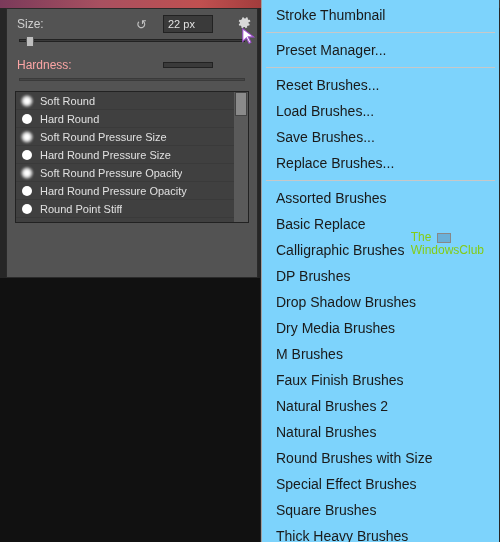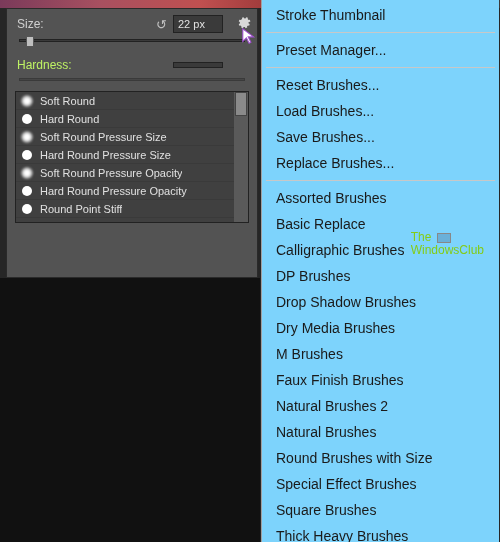--- a/index.html
+++ b/index.html
@@ -4,21 +4,21 @@
 <style>
   * { box-sizing: border-box; margin: 0; padding: 0; font-family: "Segoe UI", Tahoma, sans-serif; }
   body { width: 500px; height: 542px; background: #262626; overflow: hidden; position: relative; }
   
   .top-strip { height: 8px; background: linear-gradient(90deg, #7a3a5a 0%, #a85060 20%, #c05050 40%, #903030 60%, #3a3a3a 100%); }
   
   .brush-panel {
     position: absolute; left: 6px; top: 8px; width: 252px; height: 270px;
     background: #535353; border: 1px solid #2a2a2a;
   }
-  .row { display: flex; align-items: center; padding: 6px 10px 0 10px; gap: 6px; }
+  .row { display: flex; align-items: center; padding: 6px 10px 0 10px; gap: 16px; }
   .label { color: #d0d0d0; font-size: 12px; width: 52px; }
   .reset-icon { color: #c0c0c0; font-size: 13px; cursor: pointer; margin-left: auto; }
   .value-box {
     background: #3a3a3a; border: 1px solid #222; color: #e0e0e0;
     font-size: 11px; padding: 2px 4px; width: 50px; text-align: left;
   }
   .gear-corner { position: absolute; top: 6px; right: 6px; color: #e0e0e0; font-size: 14px; }
   .cursor { position: absolute; top: 18px; right: -2px; width: 18px; height: 18px; z-index: 30; }
   
   .slider-track { margin: 6px 12px 2px 12px; height: 3px; background: #3a3a3a; border: 1px solid #222; position: relative; }
@@ -85,21 +85,21 @@
     <span class="label">Size:</span>
     <span class="reset-icon">↺</span>
     <span class="value-box">22 px</span>
     <span style="width:18px"></span>
   </div>
   <div class="slider-track">
     <div class="slider-thumb" style="left:6px"></div>
   </div>
 
   <div class="row" style="margin-top:10px">
-    <span class="label" style="color:#bef264">Hardness:</span>
+    <span class="label" style="color:#fca5a5">Hardness:</span>
     <span style="margin-left:auto" class="value-box"></span>
     <span style="width:18px"></span>
   </div>
   <div class="slider-track" style="opacity:.5"></div>
 
   <div class="brush-list">
     <div id="brush-items">
         <div class="brush-item">
           <span class="brush-dot soft"></span>
           <span class="brush-name">Soft Round</span>

